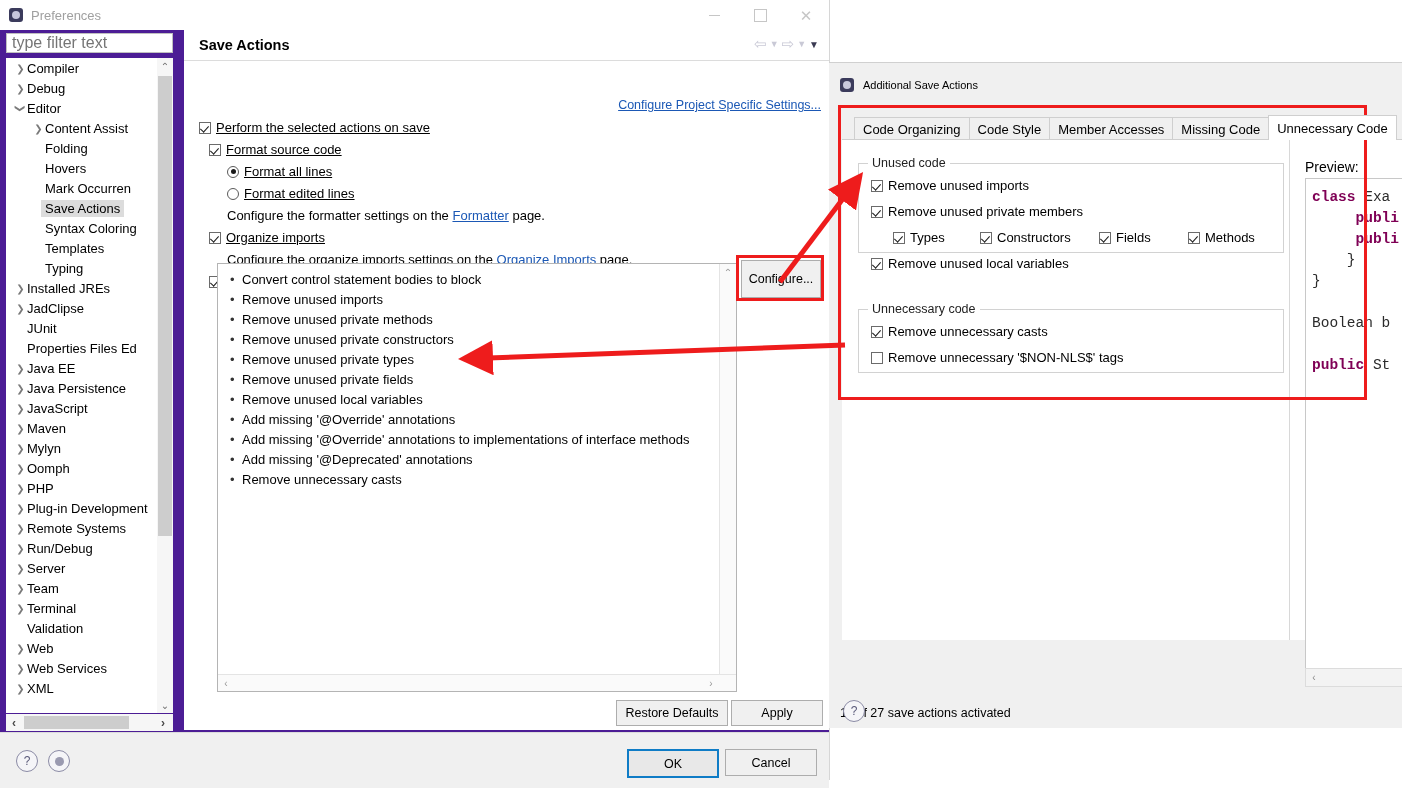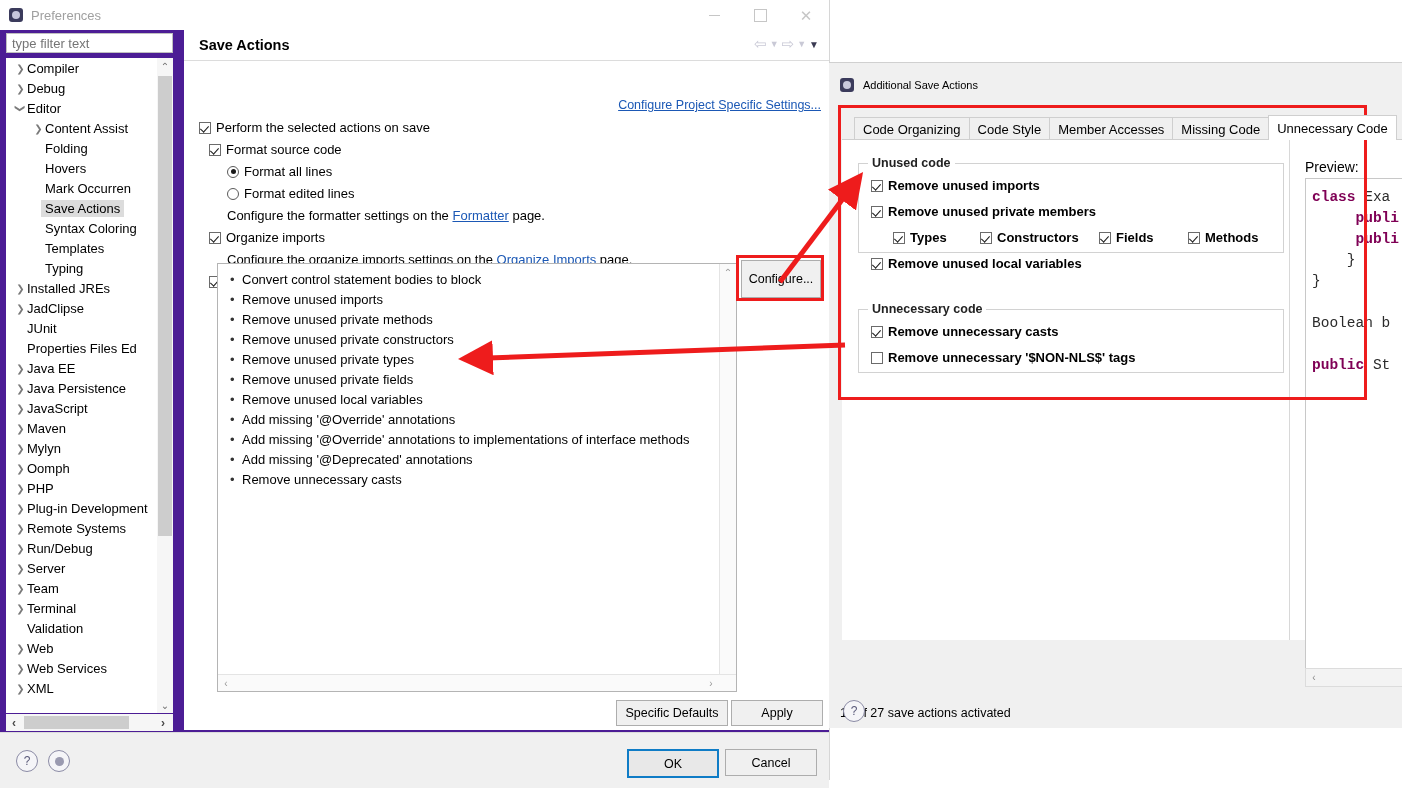--- a/index.html
+++ b/index.html
@@ -44,21 +44,21 @@
   #btn-max{right:46px;}
   #btn-close{right:0;}
   #btn-min .glyph{display:block;width:11px;height:1px;background:#c6c6c6;}
   #btn-max .glyph{display:block;width:11px;height:11px;border:1px solid #c6c6c6;}
   #btn-close .glyph{font-size:15px;color:#c6c6c6;line-height:1;}
 
   
   #filter-input{
     position:absolute;left:6px;top:33px;width:167px;height:20px;
     border:1px solid #c0c0c0;background:#ffffff;
-    font-family:"Liberation Sans", sans-serif;font-size:13px;
+    font-family:"Liberation Sans", sans-serif;font-size:16px;
     color:#9a9a9a;padding:0 5px;box-sizing:border-box;
   }
   
   #tree-panel{
     position:absolute;left:6px;top:58px;width:167px;height:655px;
     background:#ffffff;overflow:hidden;
   }
   #tree-scroll-v{
     position:absolute;right:0;top:0;width:16px;height:655px;background:#f6f6f6;
   }
@@ -117,21 +117,21 @@
   }
   .rb{
     display:inline-block;width:12px;height:12px;border:1px solid #5a5a5a;
     border-radius:50%;background:#fff;position:relative;vertical-align:-2px;
     margin-right:5px;flex:none;box-sizing:border-box;
   }
   .rb.on::after{
     content:"";position:absolute;left:2.5px;top:2.5px;width:5px;height:5px;
     background:#1a1a1a;border-radius:50%;
   }
-  .optrow{position:absolute;display:flex;align-items:center;font-size:13px;white-space:nowrap;}
+  .optrow{position:absolute;display:flex;align-items:center;font-size:13px;white-space:nowrap;text-decoration:underline;}
   .plainrow{position:absolute;font-size:13px;white-space:nowrap;}
   .ilink{color:#1b58b5;text-decoration:underline;cursor:pointer;}
 
   #actions-listbox{
     position:absolute;left:33px;top:233px;width:518px;height:427px;
     border:1px solid #b4b4b4;background:#ffffff;overflow:hidden;
   }
   #actions-list{position:absolute;left:0;top:6px;width:490px;}
   .act-item{
     display:flex;align-items:flex-start;font-size:13px;height:20px;
@@ -212,21 +212,21 @@
   }
   .tab{
     height:22px;padding:0 8px;display:flex;align-items:center;font-size:13px;
     background:#f0f0f0;border:1px solid #cfcfcf;border-bottom:none;margin-right:-1px;cursor:pointer;
   }
   .tab.active{background:#ffffff;height:24px;border-color:#cfcfcf;position:relative;z-index:2;}
   #tab-body{
     position:absolute;left:13px;top:76px;width:560px;height:500px;
     background:#ffffff;border-top:1px solid #cfcfcf;
   }
-  #left-pane{position:absolute;left:0;top:0;width:447px;height:500px;border-right:1px solid #d8d8d8;font-weight:bold;}
+  #left-pane{position:absolute;left:0;top:0;width:447px;height:500px;border-right:1px solid #d8d8d8;}
   .group{position:absolute;border:1px solid #d2d2d2;}
   .group-label{
     position:absolute;top:-8px;left:9px;background:#ffffff;padding:0 4px;font-size:12.5px;color:#222;
   }
   #grp-unused{left:16px;top:23px;width:424px;height:88px;}
   #grp-unnecessary{left:16px;top:169px;width:424px;height:62px;}
   .gcb{position:absolute;display:flex;align-items:center;font-size:13px;white-space:nowrap;}
 
   #preview-label{position:absolute;left:463px;top:19px;font-size:14px;}
   #preview-box{
@@ -524,21 +524,21 @@
         <div class="arr down">⌄</div>
       </div>
       <div id="list-hscroll">
         <span class="harr">‹</span>
         <span class="harr right">›</span>
       </div>
     </div>
   </div>
 
   <div id="configure-btn">Configure...</div>
-  <div id="btn-restore">Specific Defaults</div>
+  <div id="btn-restore">Restore Defaults</div>
   <div id="btn-apply">Apply</div>
 
   <div id="bottom-bar"></div>
   <div id="btn-ok">OK</div>
   <div id="btn-cancel">Cancel</div>
   <div class="circ-icon" id="help-icon-left">?</div>
   <div class="circ-icon" id="gear-icon-left">
       <span class="inner"></span>
     </div>
 </div>

